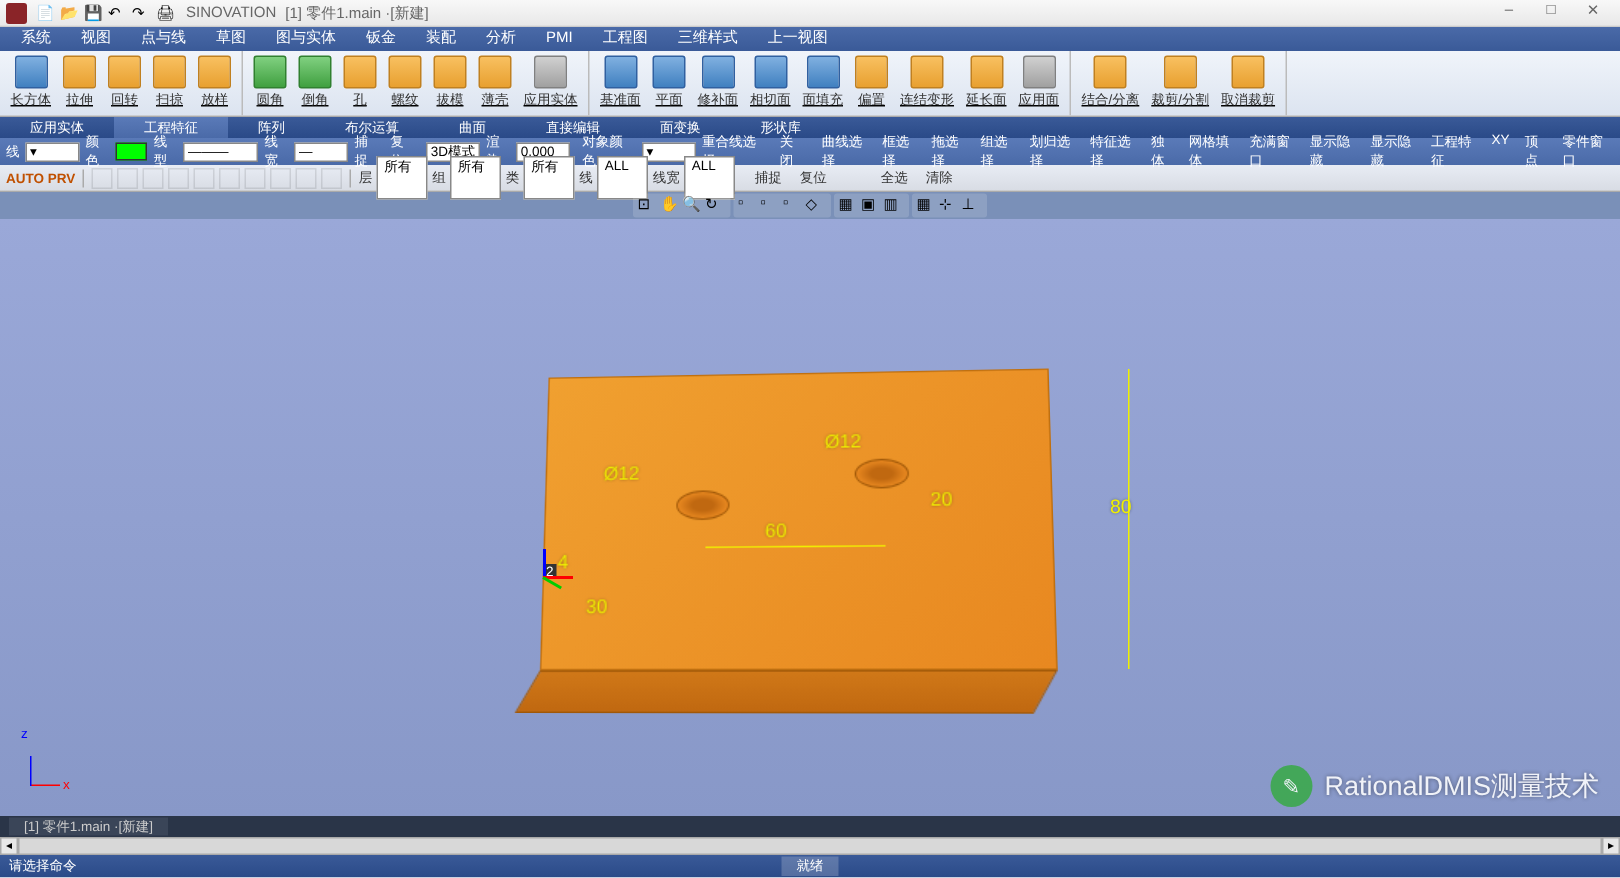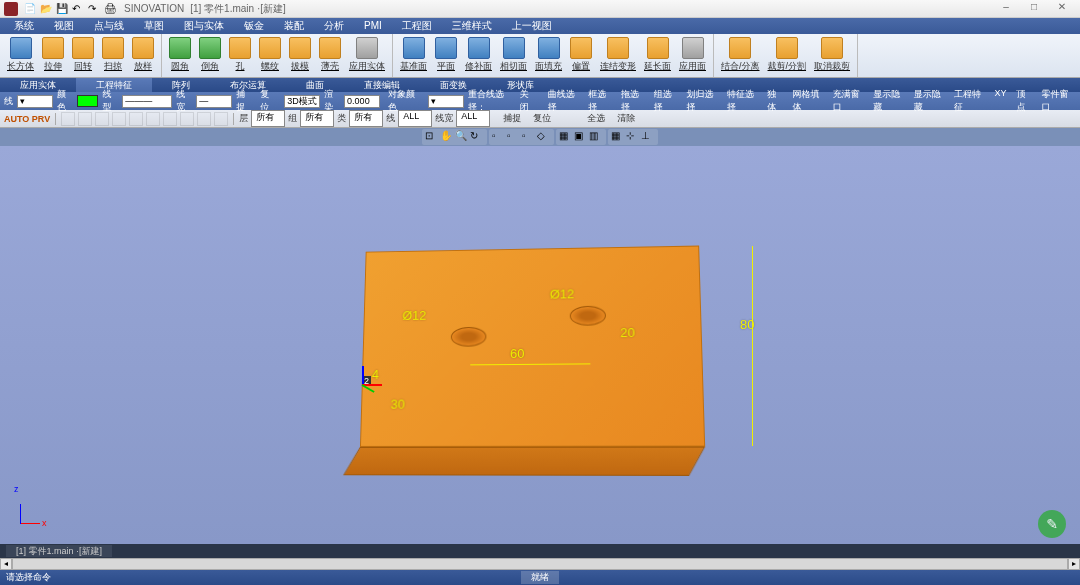--- a/index.html
+++ b/index.html
@@ -31,21 +31,21 @@
 .prop-bar { height: 18px; background: linear-gradient(#5a7ab8, #4a6aa8); display: flex; align-items: center; padding: 0 4px; gap: 4px; }
 .prop-lbl { font-size: 9px; color: #fff; }
 .prop-swatch { width: 24px; height: 12px; border: 1px solid #333; }
 .prop-dd { height: 13px; font-size: 9px; background: #fff; border: 1px solid #888; padding: 0 2px; min-width: 36px; display: inline-flex; align-items: center; }
 .prop-btn { font-size: 9px; color: #fff; padding: 0 4px; cursor: pointer; }
 
 .tool-row { height: 18px; background: linear-gradient(#e8ecf4, #d8dce4); display: flex; align-items: center; padding: 0 4px; gap: 3px; border-bottom: 1px solid #aaa; }
 .tr-lbl { font-size: 9px; color: #c05000; font-weight: bold; }
 .tr-sep { width: 1px; height: 12px; background: #aaa; margin: 0 2px; }
 .tr-icon { width: 14px; height: 14px; border: 1px solid rgba(0,0,0,.1); cursor: pointer; }
-.tr-dd { height: 17px; font-size: 9px; background: #fff; border: 1px solid #888; padding: 0 4px; min-width: 34px; }
+.tr-dd { height: 29px; font-size: 9px; background: #fff; border: 1px solid #888; padding: 0 4px; min-width: 34px; }
 
 .view-toolbar { height: 18px; background: #7a90b8; display: flex; align-items: center; justify-content: center; gap: 2px; }
 .vt-grp { display: flex; gap: 1px; background: rgba(255,255,255,.15); padding: 1px 3px; border-radius: 2px; }
 .vt-icon { width: 14px; height: 14px; cursor: pointer; }
 
 .viewport { height: 398px; background: linear-gradient(#9aa8d8, #8898c8); position: relative; overflow: hidden; }
 .part { position: absolute; left: 360px; top: 100px; width: 340px; height: 200px; transform: perspective(800px) rotateX(8deg) rotateY(-4deg); }
 .part-face { position: absolute; inset: 0; background: linear-gradient(135deg, #f0a030, #e88820); border: 1px solid #c07010; }
 .part-side { position: absolute; left: 0; right: 0; bottom: -28px; height: 28px; background: linear-gradient(#d07818, #c06810); border: 1px solid #a05808; transform: skewX(-30deg); transform-origin: top left; }
 .hole { position: absolute; width: 36px; height: 20px; background: radial-gradient(ellipse, #c06810 30%, #e88820 70%); border: 1px solid #a05808; border-radius: 50%; }
@@ -325,39 +325,40 @@
     <div class="hole" style="left:210px;top:60px"></div>
     <span class="dim-text" style="left:40px;top:60px">Ø12</span>
     <span class="dim-text" style="left:190px;top:40px">Ø12</span>
     <span class="dim-text" style="left:150px;top:100px">60</span>
     <div class="dim-line" style="left:110px;top:118px;width:120px;height:1px"></div>
     <span class="dim-text" style="left:30px;top:150px">30</span>
     <span class="dim-text" style="left:260px;top:80px">20</span>
     <span class="dim-text" style="left:10px;top:120px">4</span>
   </div>
 
-  <span class="dim-text" style="left:740px;top:171px">80</span>
+  <span class="dim-text" style="left:740px;top:184px">80</span>
   <div class="dim-line" style="left:752px;top:100px;width:1px;height:200px"></div>
 
   <div class="origin">
     <span style="position:absolute;font-size:9px;color:#fff;background:#333;padding:0 2px">2</span>
     <div style="position:absolute;left:0;top:8px;width:20px;height:2px;background:#f00"></div>
     <div style="position:absolute;left:0;top:-10px;width:2px;height:18px;background:#00f"></div>
     <div style="position:absolute;left:0;top:8px;width:14px;height:2px;background:#0c0;transform:rotate(30deg);transform-origin:left"></div>
   </div>
 
   <div class="axis-marker">
     <div style="position:absolute;left:0;bottom:0;width:20px;height:1px;background:#f00"></div>
     <div style="position:absolute;left:0;bottom:0;width:1px;height:20px;background:#00f"></div>
     <span class="lbl" style="left:22px;bottom:-4px;color:#f00">x</span>
     <span class="lbl" style="left:-6px;top:-10px;color:#00f">z</span>
   </div>
 
   <div class="watermark">
     <div class="watermark-icon">✎</div>
+    <div class="watermark-text">RationalDMIS测量技术</div>
   </div>
 </div>
 
 <div class="doc-tab">
   <div class="doc-tab-item">[1] 零件1.main ·[新建]</div>
 </div>
 
 <div class="scroll-bar">
   <div class="sb-btn">◂</div>
   <div class="sb-track"></div>

